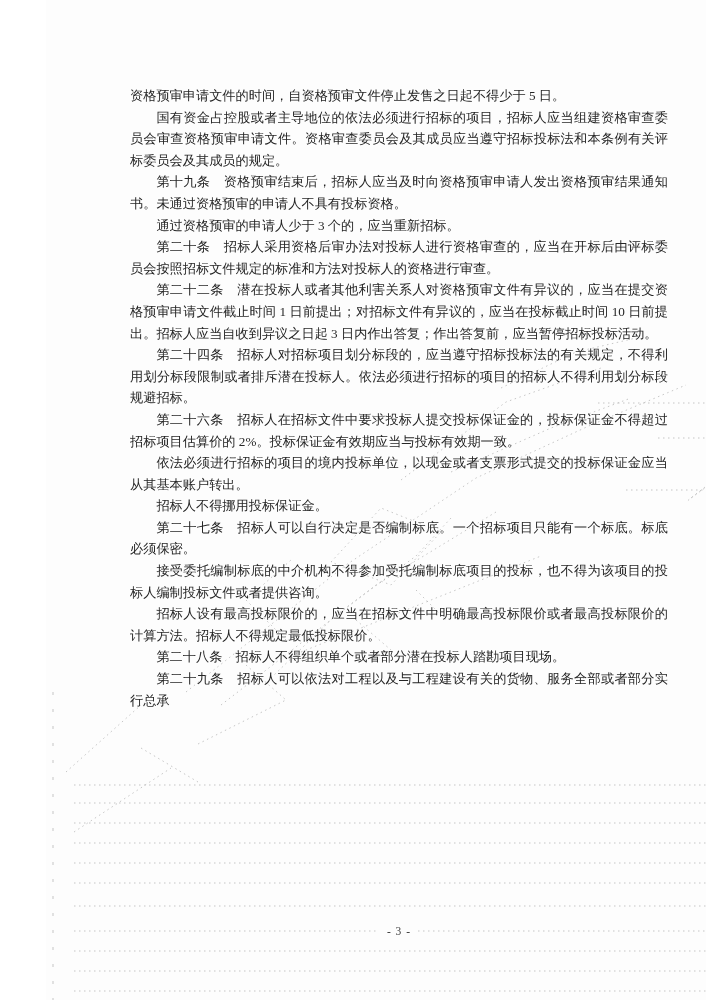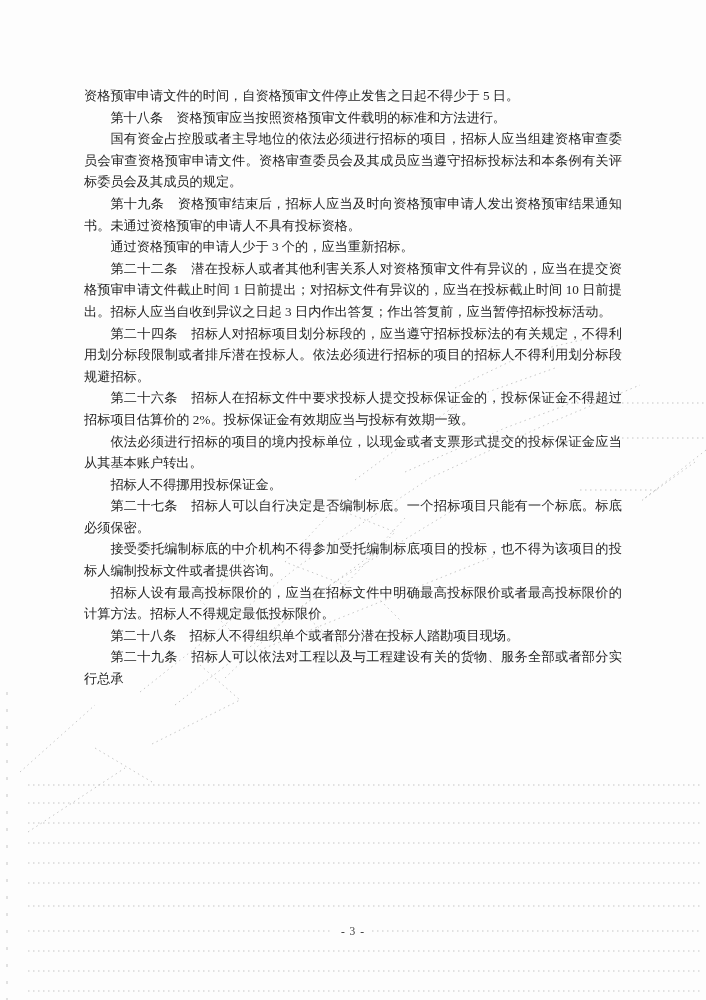--- a/index.html
+++ b/index.html
@@ -8,20 +8,21 @@
     height: 1000px;
     position: relative;
     overflow: hidden;
     background: #ffffff;
     font-family: "Liberation Serif", "DejaVu Serif", serif;
   }
   .page {
     position: absolute;
     inset: 0;
     background: #fdfdfd;
+    margin-left: 46px;
   }
   .watermark-layer {
     position: absolute;
     inset: 0;
     z-index: 1;
     pointer-events: none;
   }
   .doc-body {
     position: absolute;
     left: 84px;
@@ -93,24 +94,24 @@
     <path d="M28,931 H330"></path>
     <path d="M372,931 H700"></path>
     <path d="M28,951 H700"></path>
     <path d="M28,971 H700"></path>
     <path d="M28,991 H700"></path>
   </svg>
 
   <div class="doc-body">
 
   <p class="para no-indent">资格预审申请文件的时间，自资格预审文件停止发售之日起不得少于 5 日。</p>
-      <p class="para">第十八条　资格预审应当按照资格预审文件载明的标准和方法进行。</p>
       <p class="para">国有资金占控股或者主导地位的依法必须进行招标的项目，招标人应当组建资格审查委员会审查资格预审申请文件。资格审查委员会及其成员应当遵守招标投标法和本条例有关评标委员会及其成员的规定。</p>
       <p class="para">第十九条　资格预审结束后，招标人应当及时向资格预审申请人发出资格预审结果通知书。未通过资格预审的申请人不具有投标资格。</p>
       <p class="para">通过资格预审的申请人少于 3 个的，应当重新招标。</p>
+      <p class="para">第二十条　招标人采用资格后审办法对投标人进行资格审查的，应当在开标后由评标委员会按照招标文件规定的标准和方法对投标人的资格进行审查。</p>
       <p class="para">第二十二条　潜在投标人或者其他利害关系人对资格预审文件有异议的，应当在提交资格预审申请文件截止时间 1 日前提出；对招标文件有异议的，应当在投标截止时间 10 日前提出。招标人应当自收到异议之日起 3 日内作出答复；作出答复前，应当暂停招标投标活动。</p>
       <p class="para">第二十四条　招标人对招标项目划分标段的，应当遵守招标投标法的有关规定，不得利用划分标段限制或者排斥潜在投标人。依法必须进行招标的项目的招标人不得利用划分标段规避招标。</p>
       <p class="para">第二十六条　招标人在招标文件中要求投标人提交投标保证金的，投标保证金不得超过招标项目估算价的 2%。投标保证金有效期应当与投标有效期一致。</p>
       <p class="para">依法必须进行招标的项目的境内投标单位，以现金或者支票形式提交的投标保证金应当从其基本账户转出。</p>
       <p class="para">招标人不得挪用投标保证金。</p>
       <p class="para">第二十七条　招标人可以自行决定是否编制标底。一个招标项目只能有一个标底。标底必须保密。</p>
       <p class="para">接受委托编制标底的中介机构不得参加受托编制标底项目的投标，也不得为该项目的投标人编制投标文件或者提供咨询。</p>
       <p class="para">招标人设有最高投标限价的，应当在招标文件中明确最高投标限价或者最高投标限价的计算方法。招标人不得规定最低投标限价。</p>
       <p class="para">第二十八条　招标人不得组织单个或者部分潜在投标人踏勘项目现场。</p>
       <p class="para">第二十九条　招标人可以依法对工程以及与工程建设有关的货物、服务全部或者部分实行总承</p>

